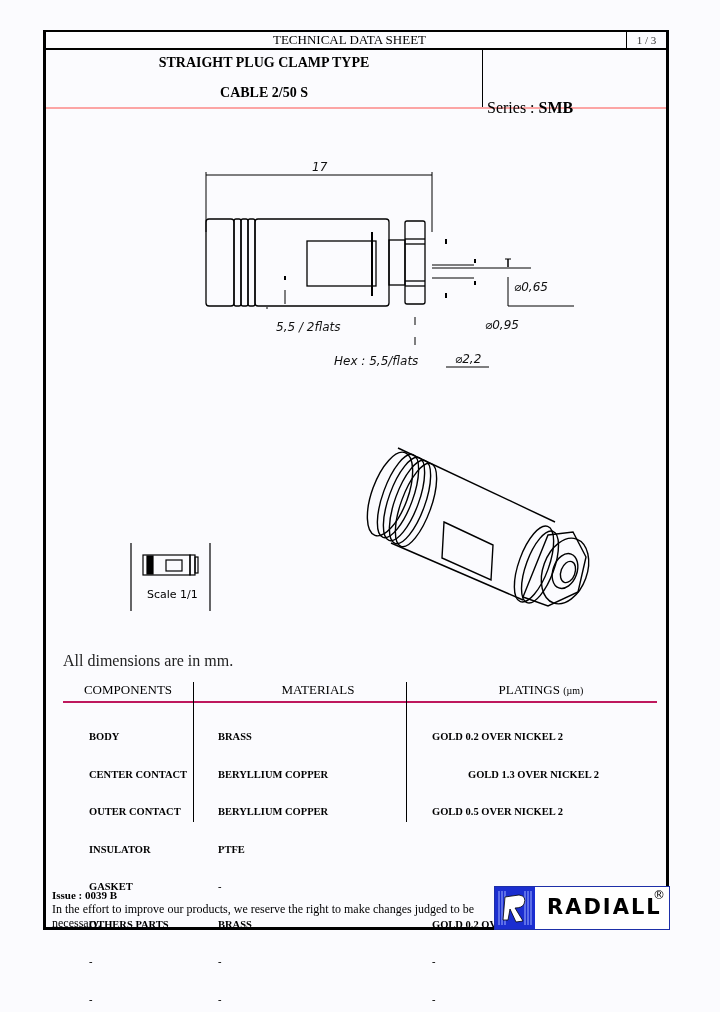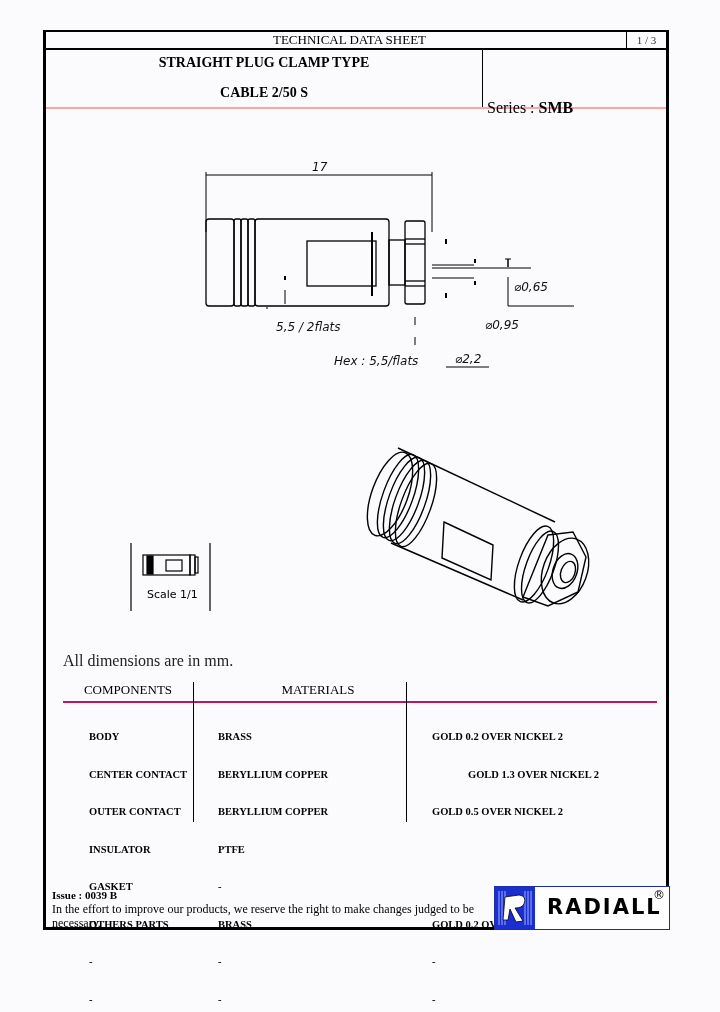--- a/index.html
+++ b/index.html
@@ -235,20 +235,21 @@
   <div class="dim-label" style="left:409px; top:320px;">⌀2,2</div>
 
   <div class="scale-label" style="left:101px; top:556px;">Scale 1/1</div>
 
   <div class="note">All dimensions are in mm.</div>
 
   <div class="tbl">
     <div class="tbl-head">
       <div class="th" style="left:0; width:130px;">COMPONENTS</div>
       <div class="th" style="left:150px; width:210px;">MATERIALS</div>
+      <div class="th" style="left:362px; width:232px;"><span>PLATINGS</span> <span style="font-size:10px;">(µm)</span></div>
     </div>
     <div class="vline" style="left:130px; top:2px; height:140px;"></div>
     <div class="vline" style="left:343px; top:2px; height:140px;"></div>
 
     <div class="col-cell" style="left:26px; top:26px;">
       <div>BODY</div>
       <div>CENTER CONTACT</div>
       <div>OUTER CONTACT</div>
       <div>INSULATOR</div>
       <div>GASKET</div>

